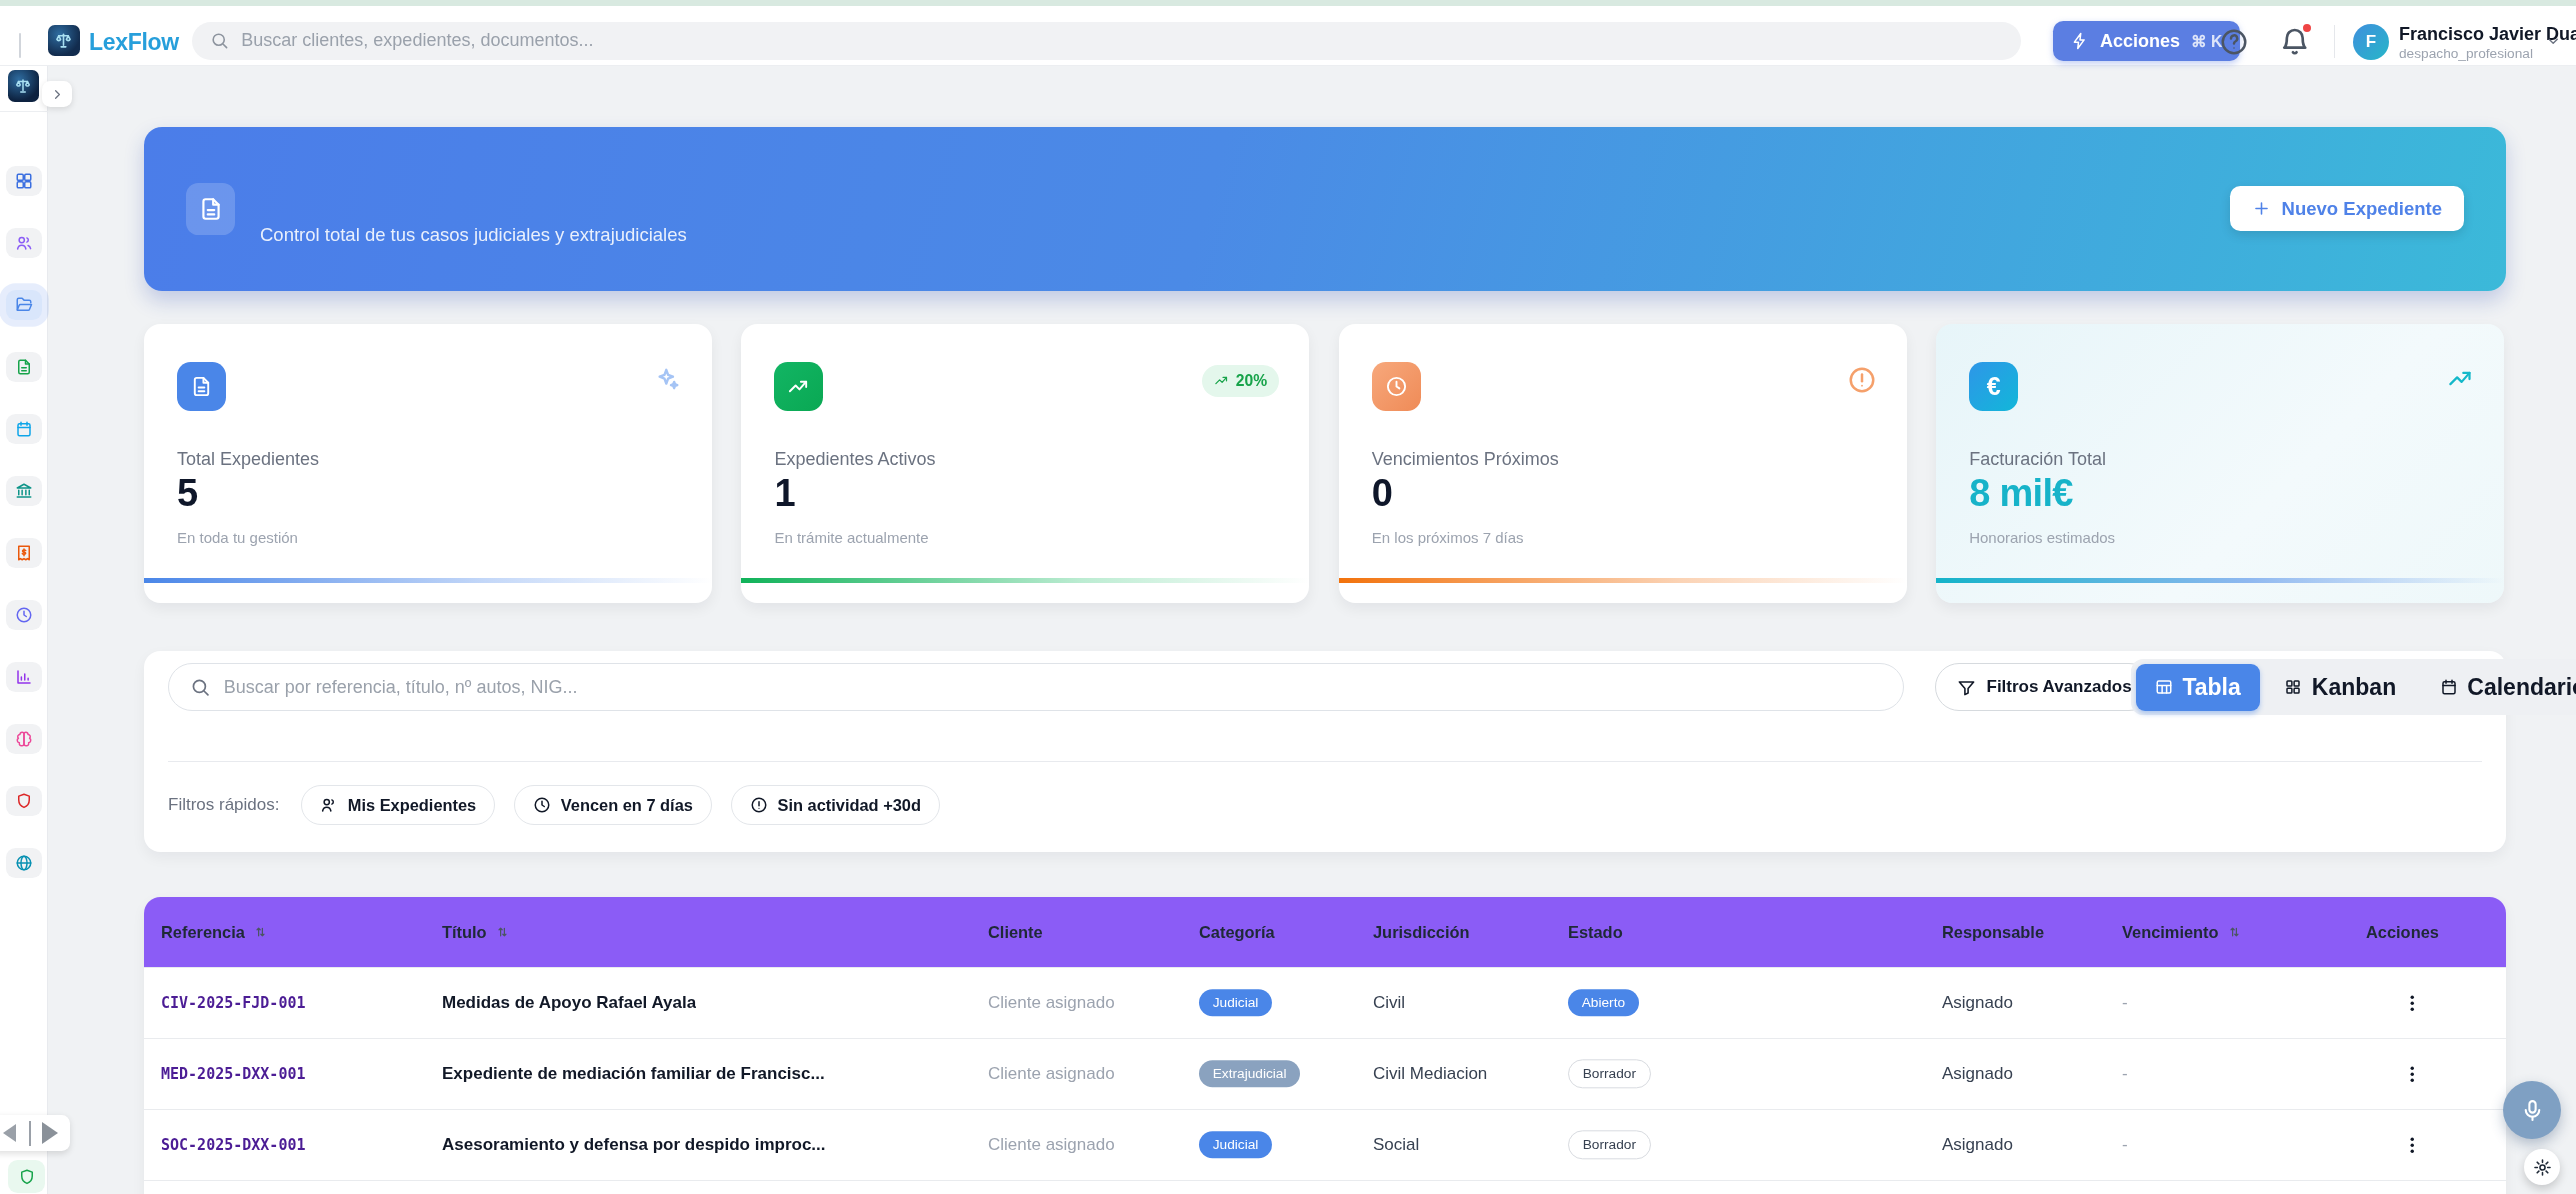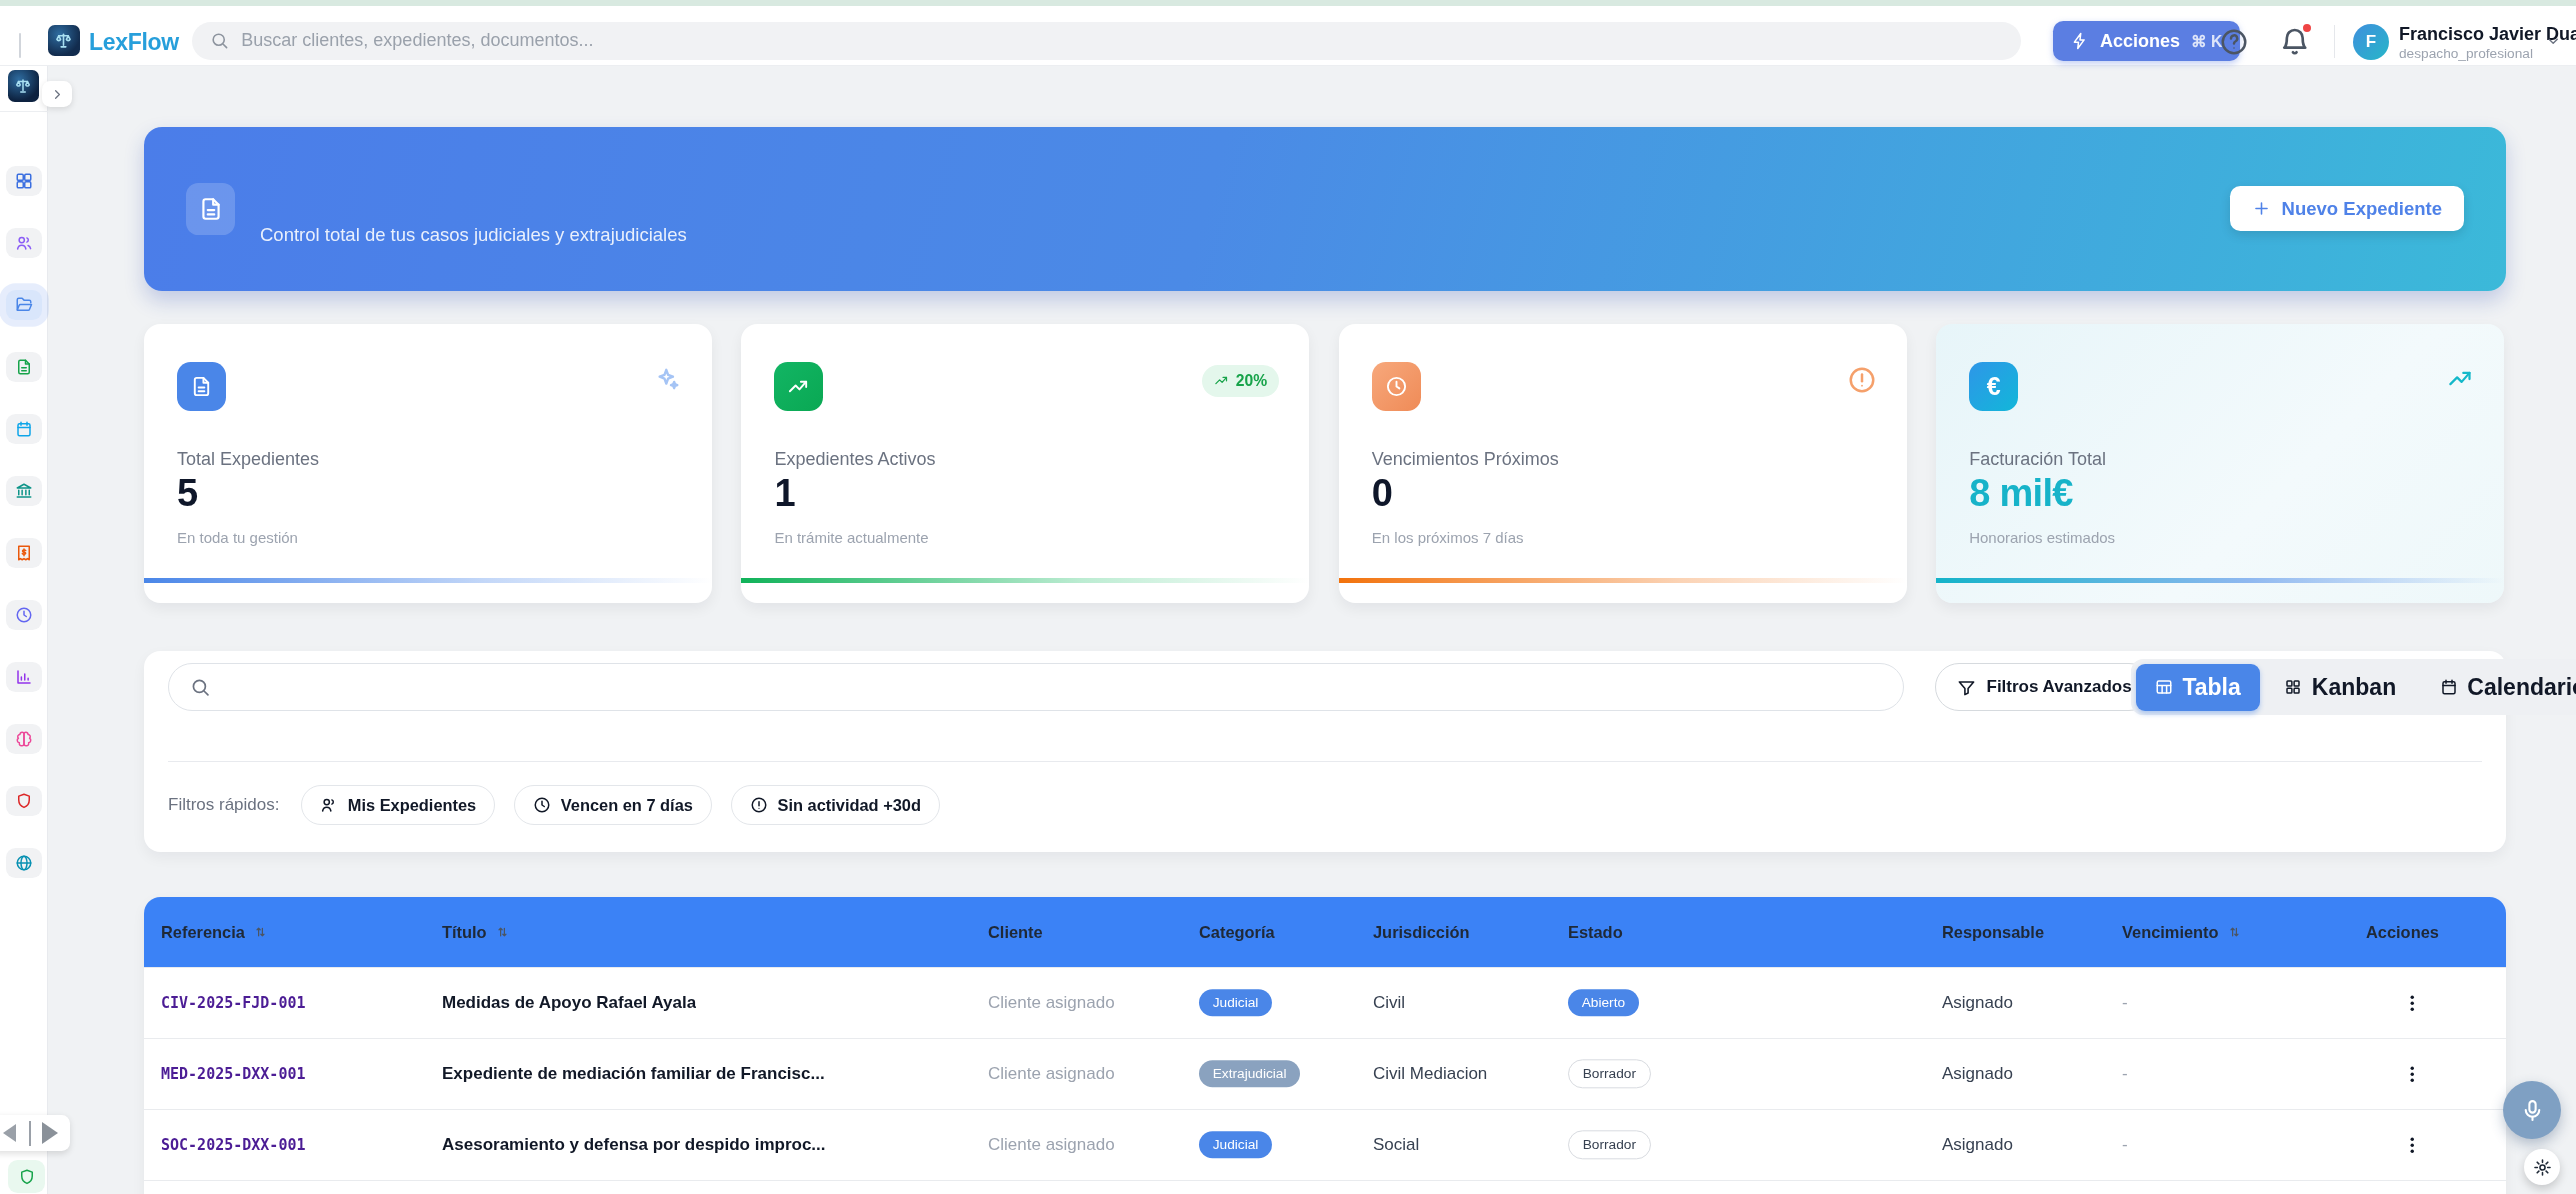--- a/index.html
+++ b/index.html
@@ -119,21 +119,21 @@
   .vt-btn.active { background:#4a86e8; color:#fff; box-shadow:0 2.1px 5.5px rgba(74,134,232,.4); }
   .f-sep { position:absolute; left:24px; right:24px; top:110px; height:0.7px; background:#e8eaee; }
   .quick-row { position:absolute; left:24px; top:134px; display:flex; align-items:center; gap:19px; }
   .quick-label { font-size:17px; color:#6b7280; margin-right:2.7px; }
   .pill { height:40px; padding:0 18px; border:1.4px solid #e3e6ea; border-radius:20px; background:#fff;
           display:flex; align-items:center; gap:9.6px; font-size:16.4px; font-weight:bold; color:#111827; cursor:pointer; }
 
   
   .table-card { position:absolute; left:96px; top:831px; width:2362px; height:383px; background:#fff;
                 border-radius:16.4px 16.4px 0 0; box-shadow:0 5.5px 13.7px rgba(15,23,42,.05); overflow:hidden; }
-  .thead { position:relative; height:71px; background:#3b82f6; border-bottom:0.7px solid #e8eaee; }
+  .thead { position:relative; height:71px; background:#8b5cf6; border-bottom:0.7px solid #e8eaee; }
   .th { position:absolute; top:50%; transform:translateY(-50%); font-size:16.4px; font-weight:bold; color:#1f2937;
         display:flex; align-items:center; gap:8.2px; }
   .th .sort { color:#4b5563; cursor:pointer; }
   .trow { position:relative; height:71px; border-bottom:0.7px solid #e9ebee; background:#fff; }
   .cell { position:absolute; top:50%; transform:translateY(-50%); font-size:17px; color:#374151; white-space:nowrap; }
   .c-ref{left:17px} .c-title{left:298px} .c-client{left:844px} .c-cat{left:1055px} .c-jur{left:1229px}
   .c-est{left:1424px} .c-resp{left:1798px} .c-due{left:1978px} .c-act{left:2222px}
   .cell.ref { font-family:"DejaVu Sans Mono", monospace; font-size:15px; font-weight:bold; color:#4c1d95; cursor:pointer; }
   .cell.title { font-weight:bold; color:#111827; max-width:534px; overflow:hidden; }
   .cell.muted { color:#9ca3af; }
@@ -422,20 +422,21 @@
         <div class="card-bar bar-teal"></div>
       </div>
     </div>
 
     <div class="filter-card">
       <div class="f-search">
         <svg class="ic" width="20.5" height="20.5" viewBox="0 0 24 24">
           <circle cx="11" cy="11" r="7"></circle>
             <path d="M21 21l-4.3-4.3"></path>
         </svg>
+        <input type="text" placeholder="Buscar por referencia, título, nº autos, NIG..." style="">
       </div>
       <div class="btn-advfilters">
         <svg class="ic" width="19" height="19" viewBox="0 0 24 24">
           <path d="M3 5h18l-7 8.3V19l-4 2v-7.7z"></path>
         </svg>
         <span>Filtros Avanzados</span>
       </div>
       <div class="view-toggle">
         <div class="vt-btn active">
           <svg class="ic" width="18" height="18" viewBox="0 0 24 24">

